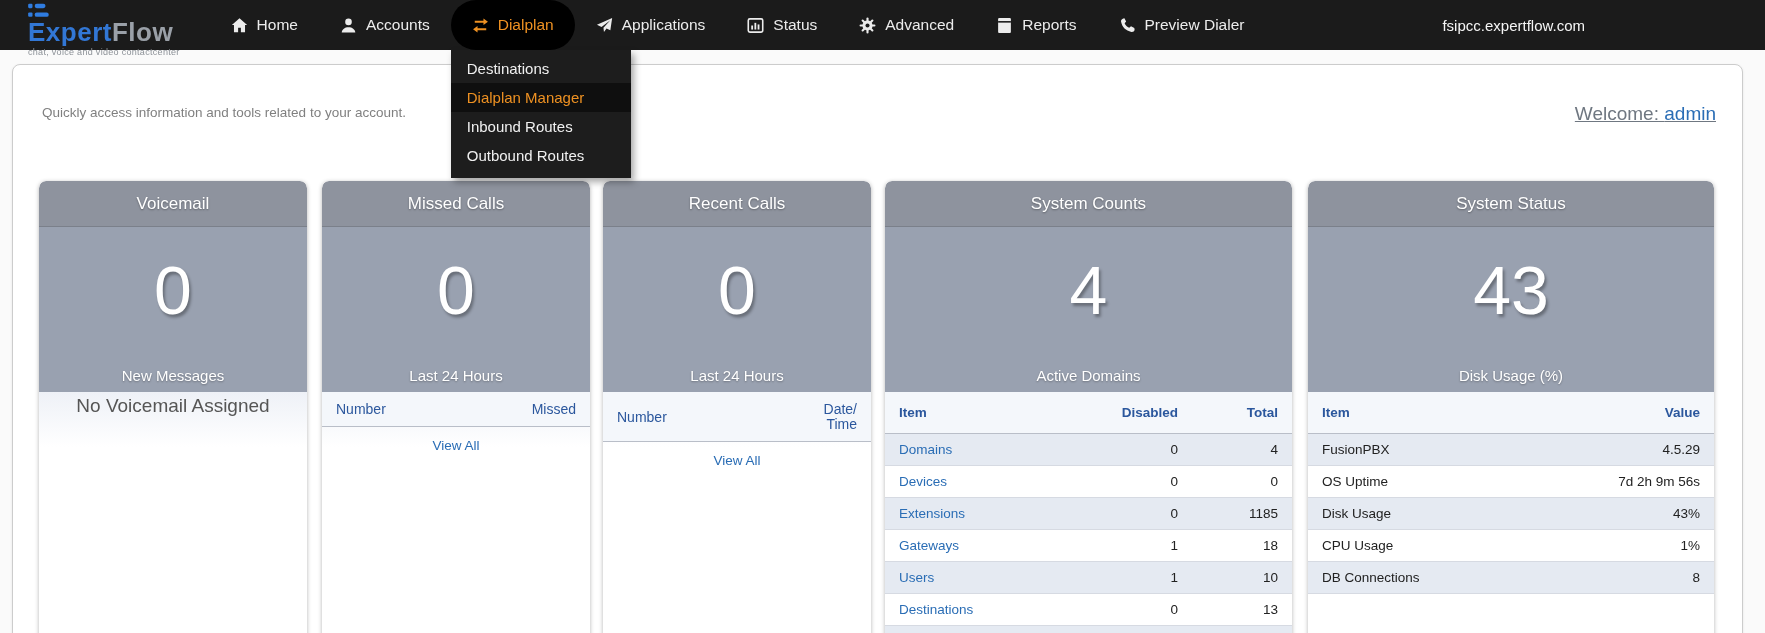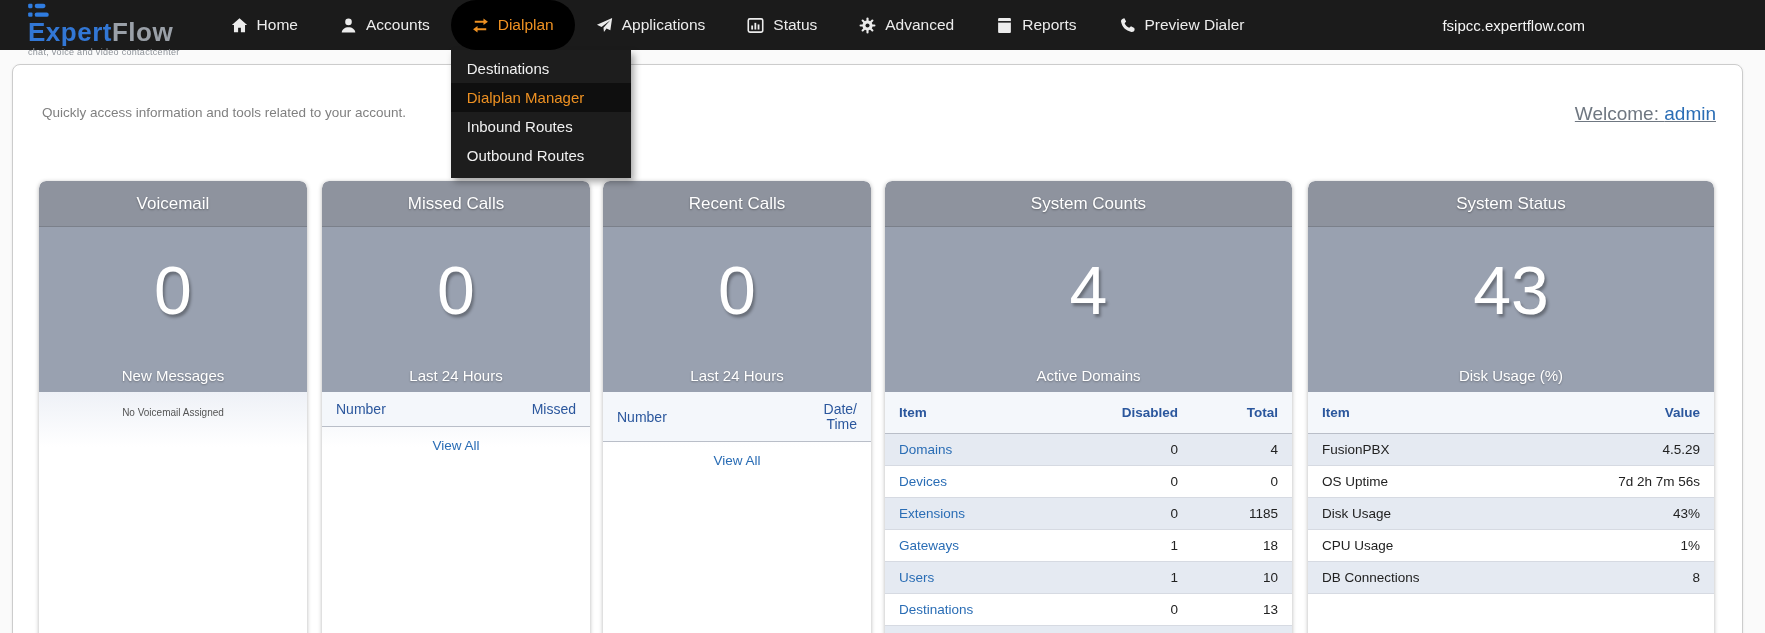--- a/index.html
+++ b/index.html
@@ -56,21 +56,21 @@
   .card-body { background:linear-gradient(180deg,#eef1f7 0,#ffffff 55px); min-height:330px; }
 
   .mini-head { display:flex; justify-content:space-between; align-items:center;
     padding:9px 14px; border-bottom:1px solid #b9bec8; background:#f4f7fb; }
   .mini-head .col { font-size:14px; font-weight:normal; color:#2b579d; }
   .mini-head .col-right { text-align:right; }
   .mini-head.two-line { min-height:50px; }
   .mini-head.two-line .col-right { width:46px; line-height:15px; }
   .view-all { text-align:center; padding:9px 0; }
   .view-all a { color:#2a6db5; font-size:13.5px; }
-  .empty-note { text-align:center; padding-top:15px; color:#555; font-size:10px; }
+  .empty-note { text-align:center; padding-top:3px; color:#555; font-size:19px; }
 
   table.data { width:100%; border-collapse:collapse; font-size:13.5px; }
   table.data th { padding:13px 14px; text-align:left; color:#2b579d; font-weight:bold;
     background:#f4f7fb; border-bottom:1px solid #b9bec8; }
   table.data th.num, table.data td.cell-num { text-align:right; }
   table.data td { padding:8px 14px; border-bottom:1px solid #d6dae2; color:#222;margin-top:12px; }
   table.data tbody tr:nth-child(odd) td { background:#e5eaf2; }
   table.data a { color:#2a6db5; }
   #counts-table th:nth-child(2){ width:80px; }
   #counts-table th:nth-child(3){ width:100px; }
@@ -313,21 +313,21 @@
           <th class="num">Value</th>
         </tr>
       </thead>
       <tbody id="status-body">
           <tr>
             <td>FusionPBX</td>
             <td class="cell-num">4.5.29</td>
           </tr>
           <tr>
             <td>OS Uptime</td>
-            <td class="cell-num">7d 2h 7m 56s</td>
+            <td class="cell-num">7d 2h 9m 56s</td>
           </tr>
           <tr>
             <td>Disk Usage</td>
             <td class="cell-num">43%</td>
           </tr>
           <tr>
             <td>CPU Usage</td>
             <td class="cell-num">1%</td>
           </tr>
           <tr>

